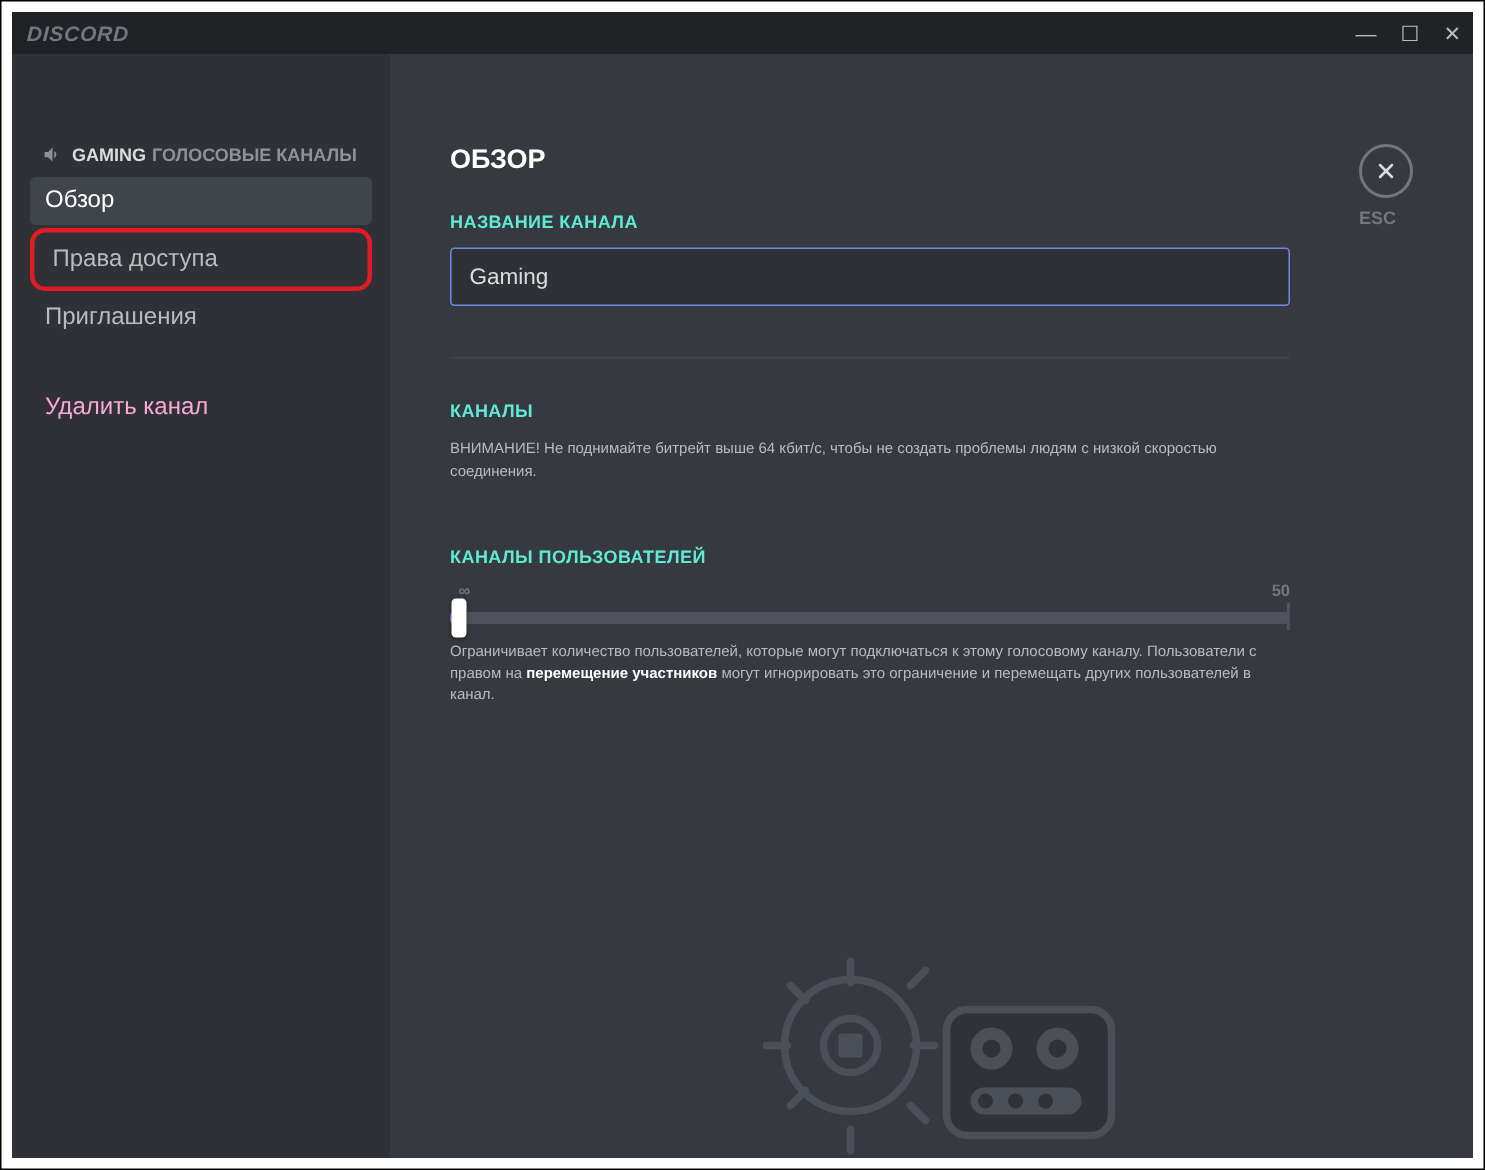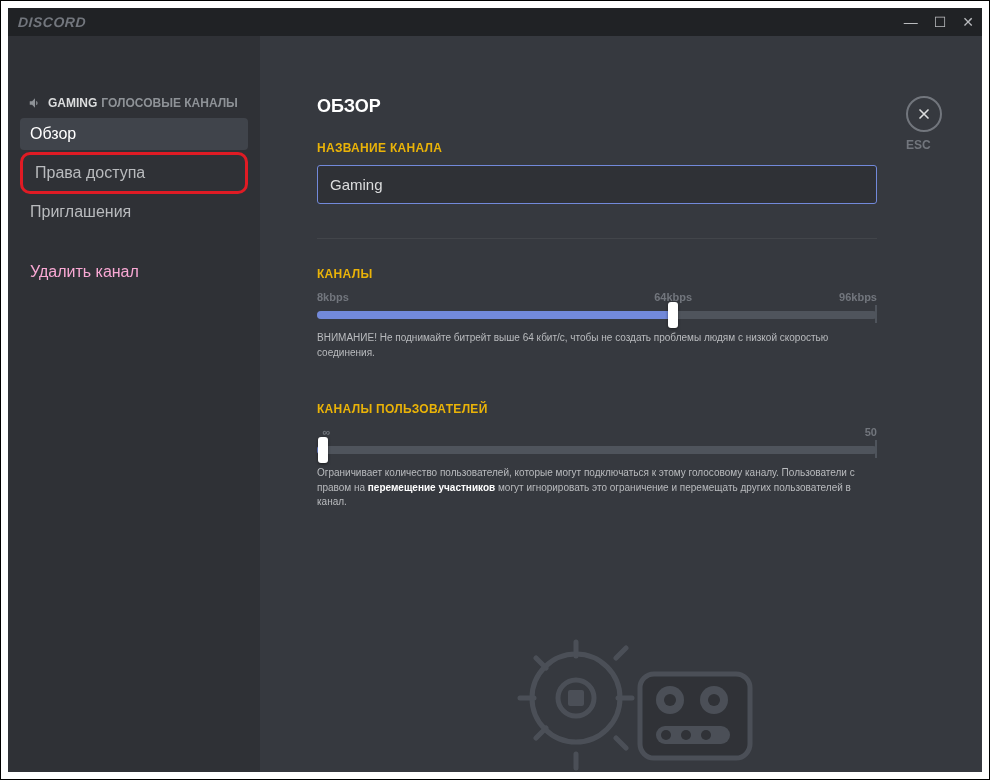--- a/index.html
+++ b/index.html
@@ -40,21 +40,20 @@
     letter-spacing: 0.5px;
     font-style: italic;
     transform: skewX(-3deg);
   }
   .window-controls { display: flex; gap: 16px; align-items: center; }
   .window-controls span { color: #b9bbbe; font-size: 14px; cursor: default; }
   .body {
     flex: 1;
     display: flex;
     min-height: 0;
-    gap: 17px;
   }
   .sidebar {
     width: 252px;
     background: #2f3136;
     padding: 60px 12px 0 12px;
     flex-shrink: 0;
   }
   .sidebar-header {
     display: flex; align-items: center;
     padding: 0 8px 8px 8px;
@@ -84,21 +83,21 @@
     background: #36393f;
     padding: 60px 40px 0 40px;
     position: relative;
     min-width: 0;
   }
   .content { max-width: 560px; }
   .page-title {
     color: #fff; font-size: 18px; font-weight: 700; margin-bottom: 24px;
   }
   .section-label {
-    color: #eab308; font-size: 12px; font-weight: 700; letter-spacing: 0.3px;
+    color: #5eead4; font-size: 12px; font-weight: 700; letter-spacing: 0.3px;
     margin-bottom: 10px;
   }
   .input {
     width: 100%;
     background: #2f3136;
     border: 1px solid #7289da;
     border-radius: 3px;
     color: #dcddde;
     font-size: 15px;
     padding: 10px 12px;
@@ -245,32 +244,20 @@
 
           <div class="section">
             <div class="section-label">НАЗВАНИЕ КАНАЛА</div>
             <input class="input" type="text" value="Gaming" style="">
           </div>
 
           <hr class="divider">
 
           <div class="section">
             <div class="section-label">КАНАЛЫ</div>
-            <div class="slider-wrap">
-              <div class="tick-row">
-                <span class="tick first" style="left:0">8kbps</span>
-                <span class="tick" style="left:63.6%">64kbps</span>
-                <span class="tick last" style="left:100%">96kbps</span>
-                <span class="tick-mark last" style="left:100%"></span>
-              </div>
-              <div class="track">
-                <div class="fill" id="bitrate-fill" style="width: 63.6%;"></div>
-                <div class="thumb" id="bitrate-thumb" style="left: 63.6%;"></div>
-              </div>
-            </div>
             <div class="hint">ВНИМАНИЕ! Не поднимайте битрейт выше 64 кбит/с, чтобы не создать проблемы людям с низкой скоростью соединения.</div>
           </div>
 
           <div style="height:34px"></div>
 
           <div class="section">
             <div class="section-label">КАНАЛЫ ПОЛЬЗОВАТЕЛЕЙ</div>
             <div class="slider-wrap">
               <div class="tick-row">
                 <span class="userlimit-tick-inf">∞</span>

